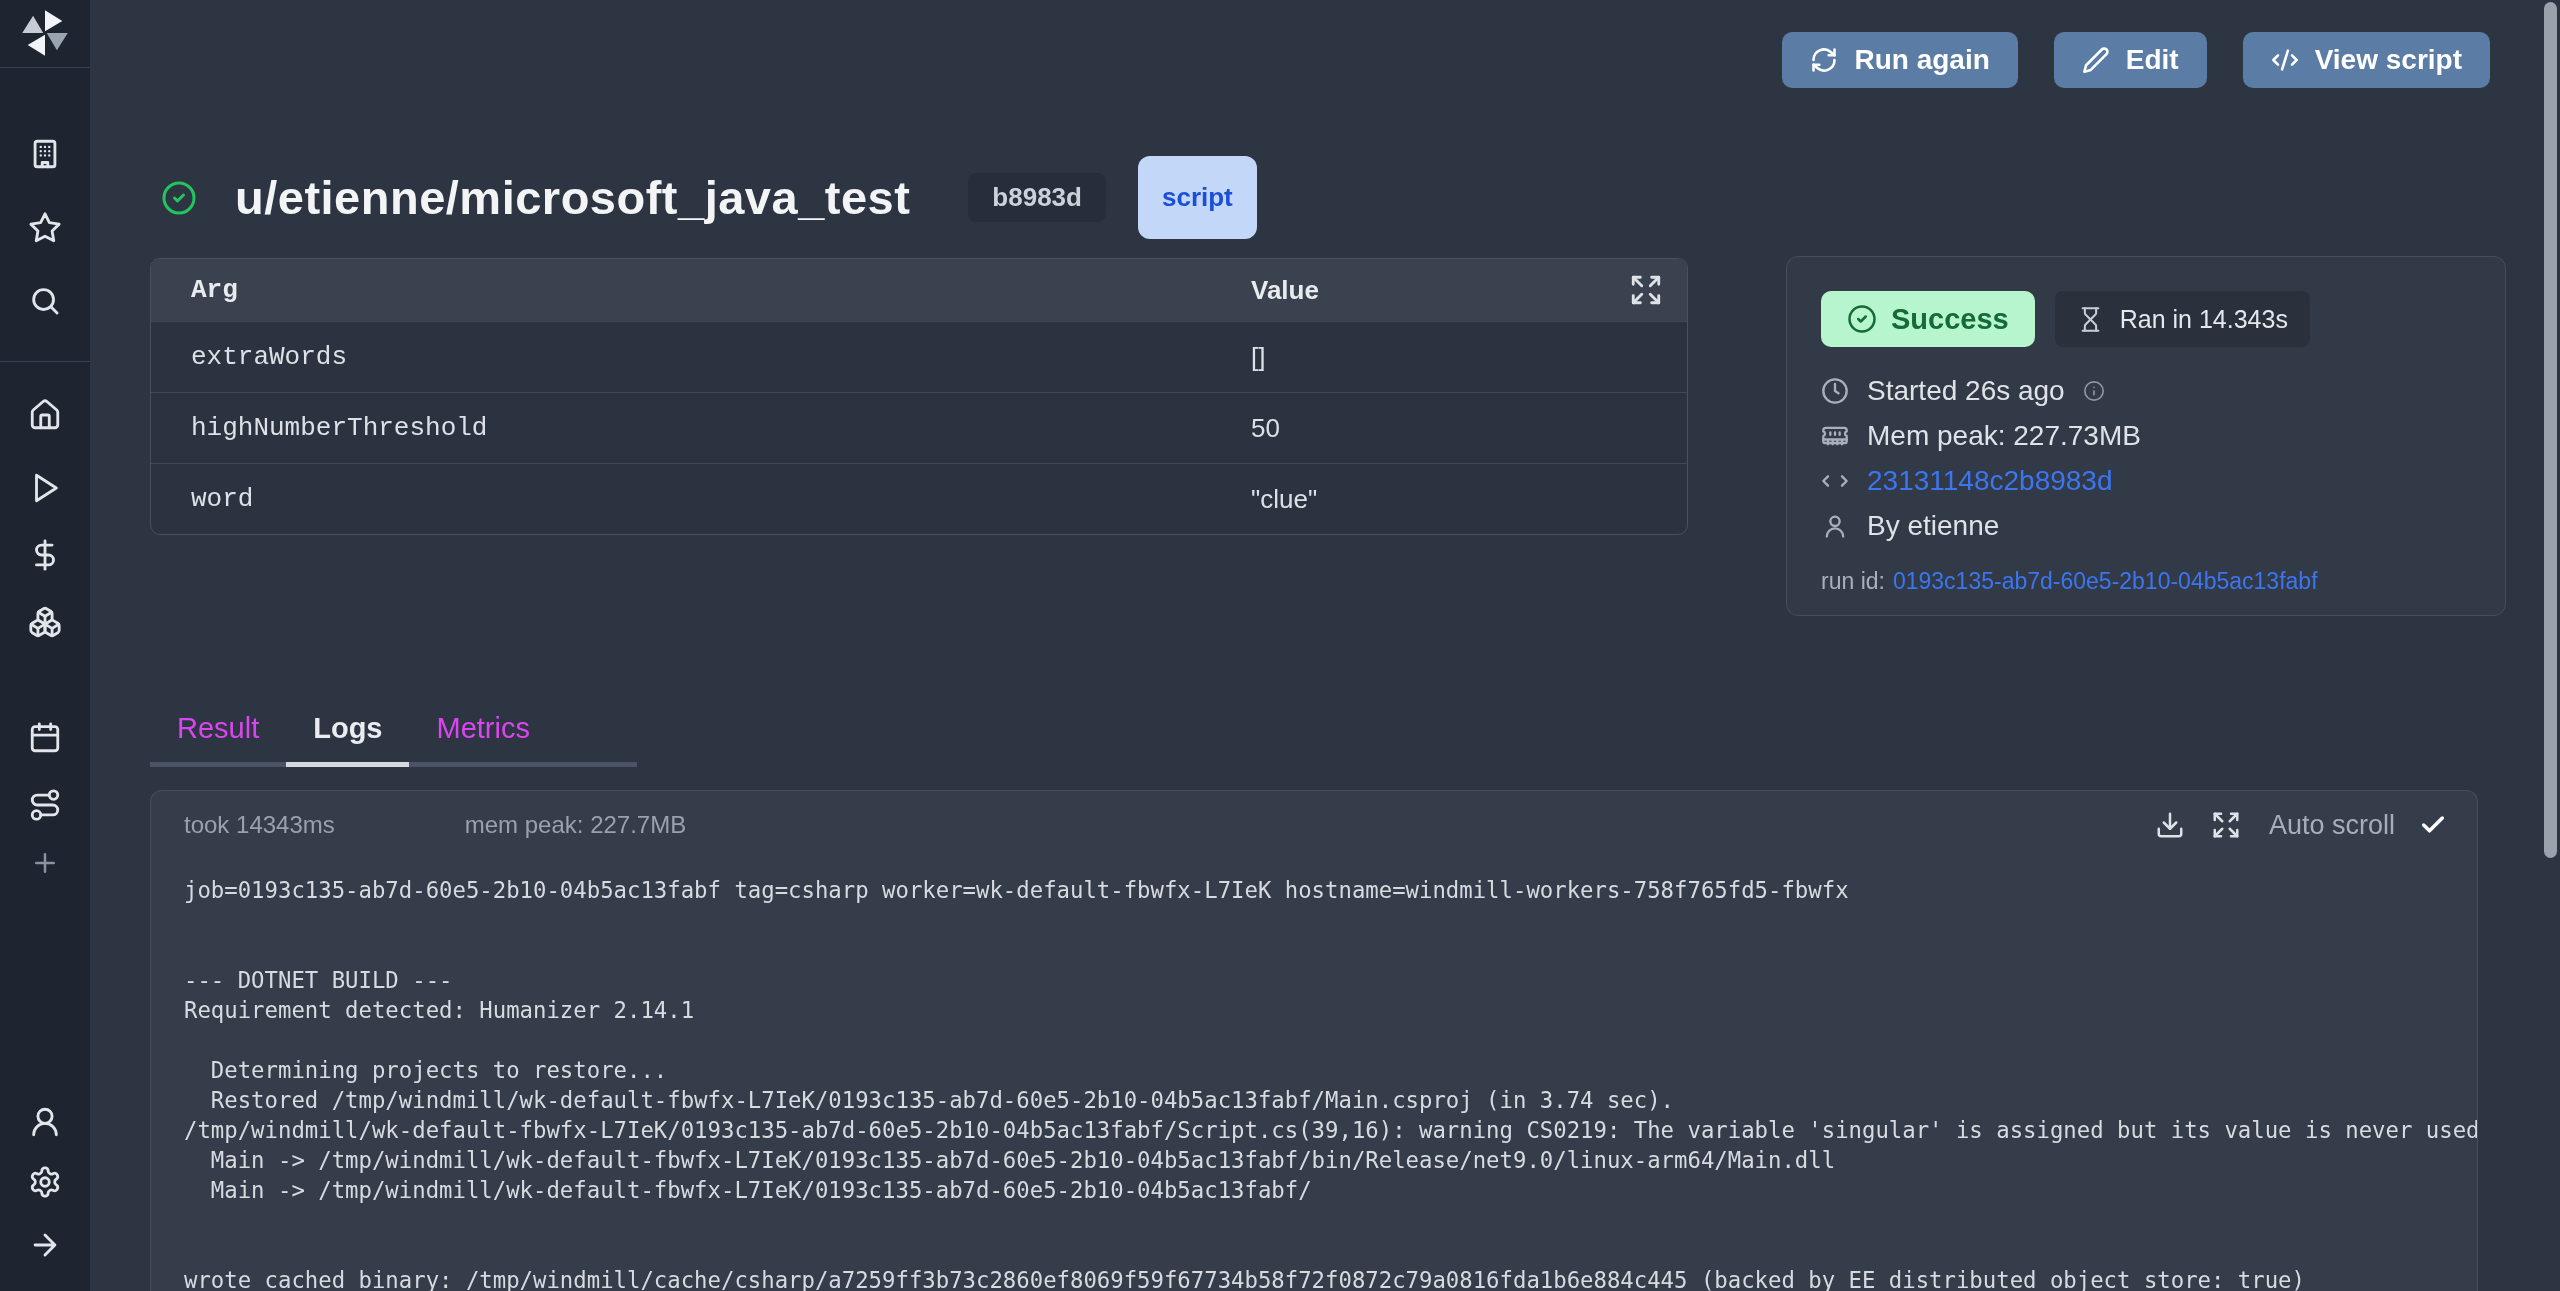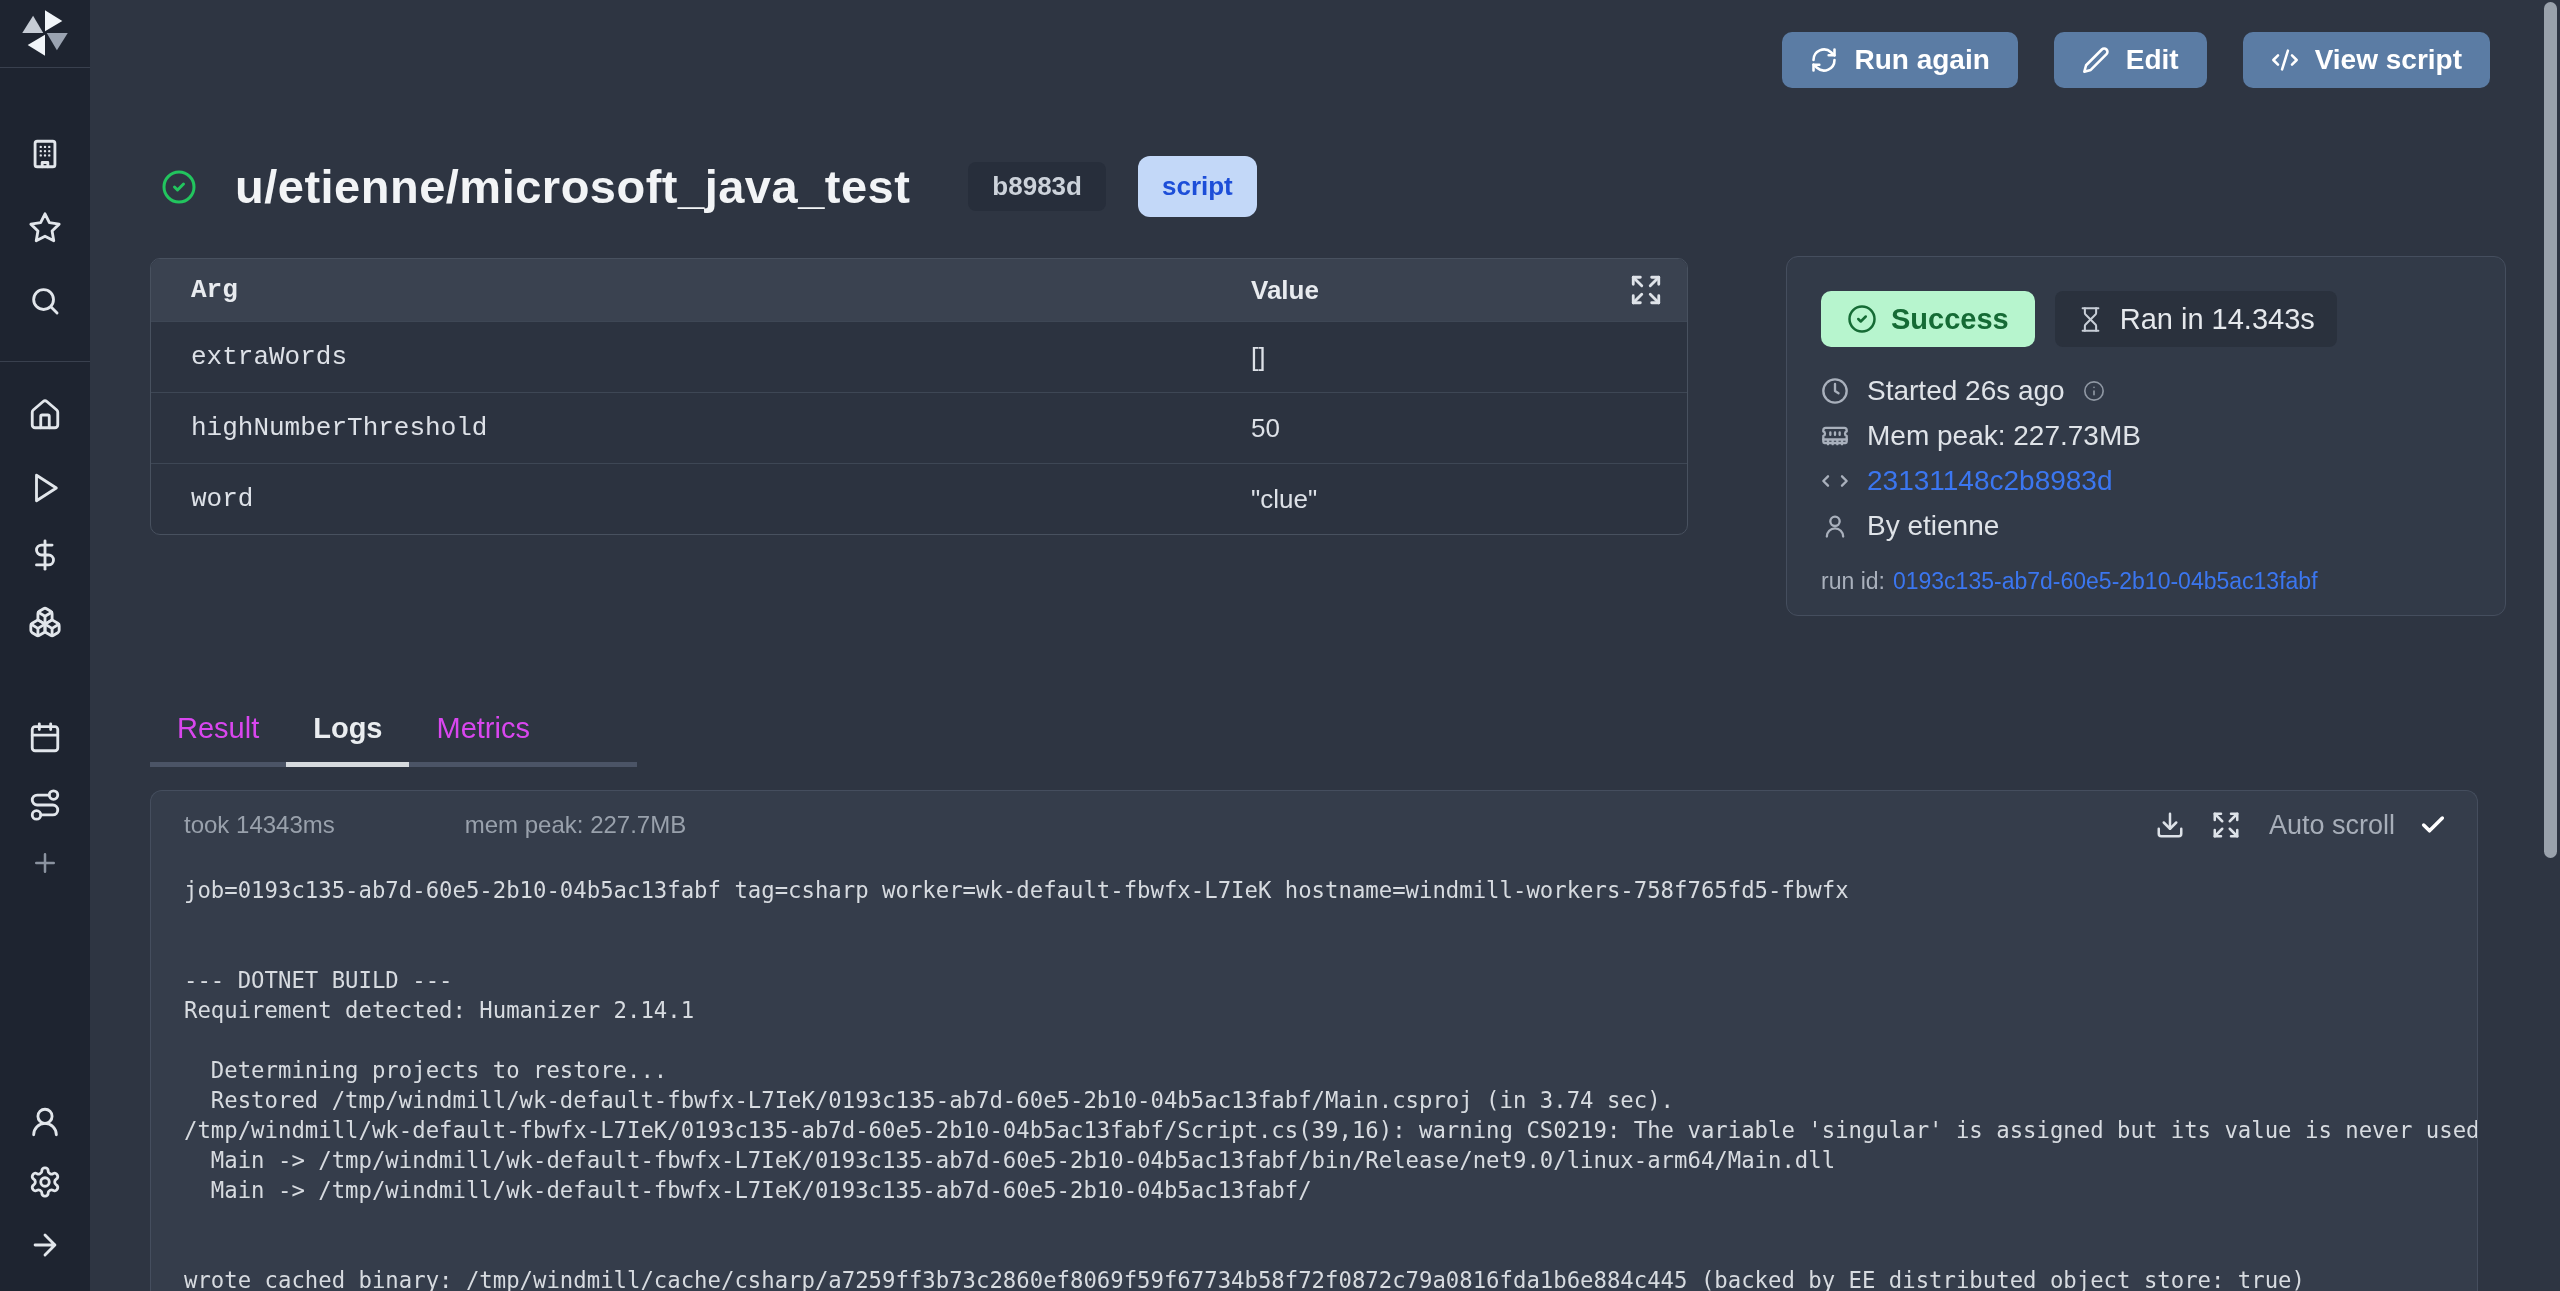--- a/index.html
+++ b/index.html
@@ -27,21 +27,21 @@
   .btn svg { width:28px; height:28px; stroke-width:2.2; }
 
   
   .title-row { position:absolute; left:161px; top:156px; display:flex; align-items:center; }
   .title-status { width:36px; height:36px; color:#22c55e; }
   .title-status svg { width:36px; height:36px; }
   .page-title { margin-left:38px; font-size:47px; font-weight:800; color:#f2f4f6; letter-spacing:0.5px; }
   .badge-hash { margin-left:58px; background:#272e3b; color:#ccd2da; font-size:26px; font-weight:600;
                 padding:9px 24px; border-radius:8px; }
   .badge-kind { margin-left:32px; background:#c3d8f8; color:#1d4ed8; font-size:26px; font-weight:700;
-                padding:15px 24px; border-radius:12px; }
+                padding:26px 24px; border-radius:12px; }
 
   
   .args-table { position:absolute; left:150px; top:258px; width:1538px; border:1px solid #48515f; border-radius:10px;
                 overflow:hidden; background:#2c3340; }
   .args-head { position:relative; height:62px; background:#3a4250; display:flex; align-items:center;
                font-size:26px; font-weight:700; color:#e8ebef; }
   .col-arg { padding-left:40px;font-family:Liberation Mono, monospace; }
   .col-value { position:absolute; left:1100px; }
   .args-expand { position:absolute; right:24px; top:14px; width:34px; height:34px; color:#dfe3e9; background:none; border:none; cursor:pointer; }
   .args-expand svg { width:34px; height:34px; }
@@ -49,21 +49,21 @@
               font-size:26px; color:#dde1e7; }
 
   
   .status-panel { position:absolute; left:1762px; top:256px; width:720px; height:360px; background:#323a48;
                   border:1px solid #454e5e; border-radius:12px; padding:34px 34px 0 34px;margin-left:24px; }
   .status-row1 { display:flex; align-items:center; gap:20px; margin-bottom:28px; }
   .success-badge { display:flex; align-items:center; gap:14px; height:56px; padding:0 26px; background:#b7f5ce;
                    color:#156b35; border-radius:10px; font-size:29px; font-weight:700; }
   .success-badge svg { width:30px; height:30px; }
   .ran-in { display:flex; align-items:center; gap:16px; height:56px; padding:0 22px; background:#2a313d;
-            border-radius:8px; font-size:29px; color:#e5e8ec; }
+            border-radius:8px; font-size:25px; color:#e5e8ec; }
   .ran-in svg { width:27px; height:27px; color:#c8ced7; stroke-width:1.8; }
   .info-row { display:flex; align-items:center; gap:18px; margin-bottom:13px; color:#dfe3e8; font-size:28px; }
   .info-row .lead-icon { color:#a9b0bc; }
   .info-row .lead-icon svg { width:28px; height:28px; }
   .info-row.dim { font-size:24px; color:#b8bfc9; }
   .info-row.dim .lead-icon svg { width:24px; height:24px; }
   .info-icon { color:#8f97a3; background:none; border:none; cursor:pointer; }
   .info-icon svg { width:22px; height:22px; stroke-width:1.8; }
   a.link { color:#3b76f0; text-decoration:none; cursor:pointer; }
   .runid-row { margin-top:26px; font-size:23px; color:#a9b0bc; }

